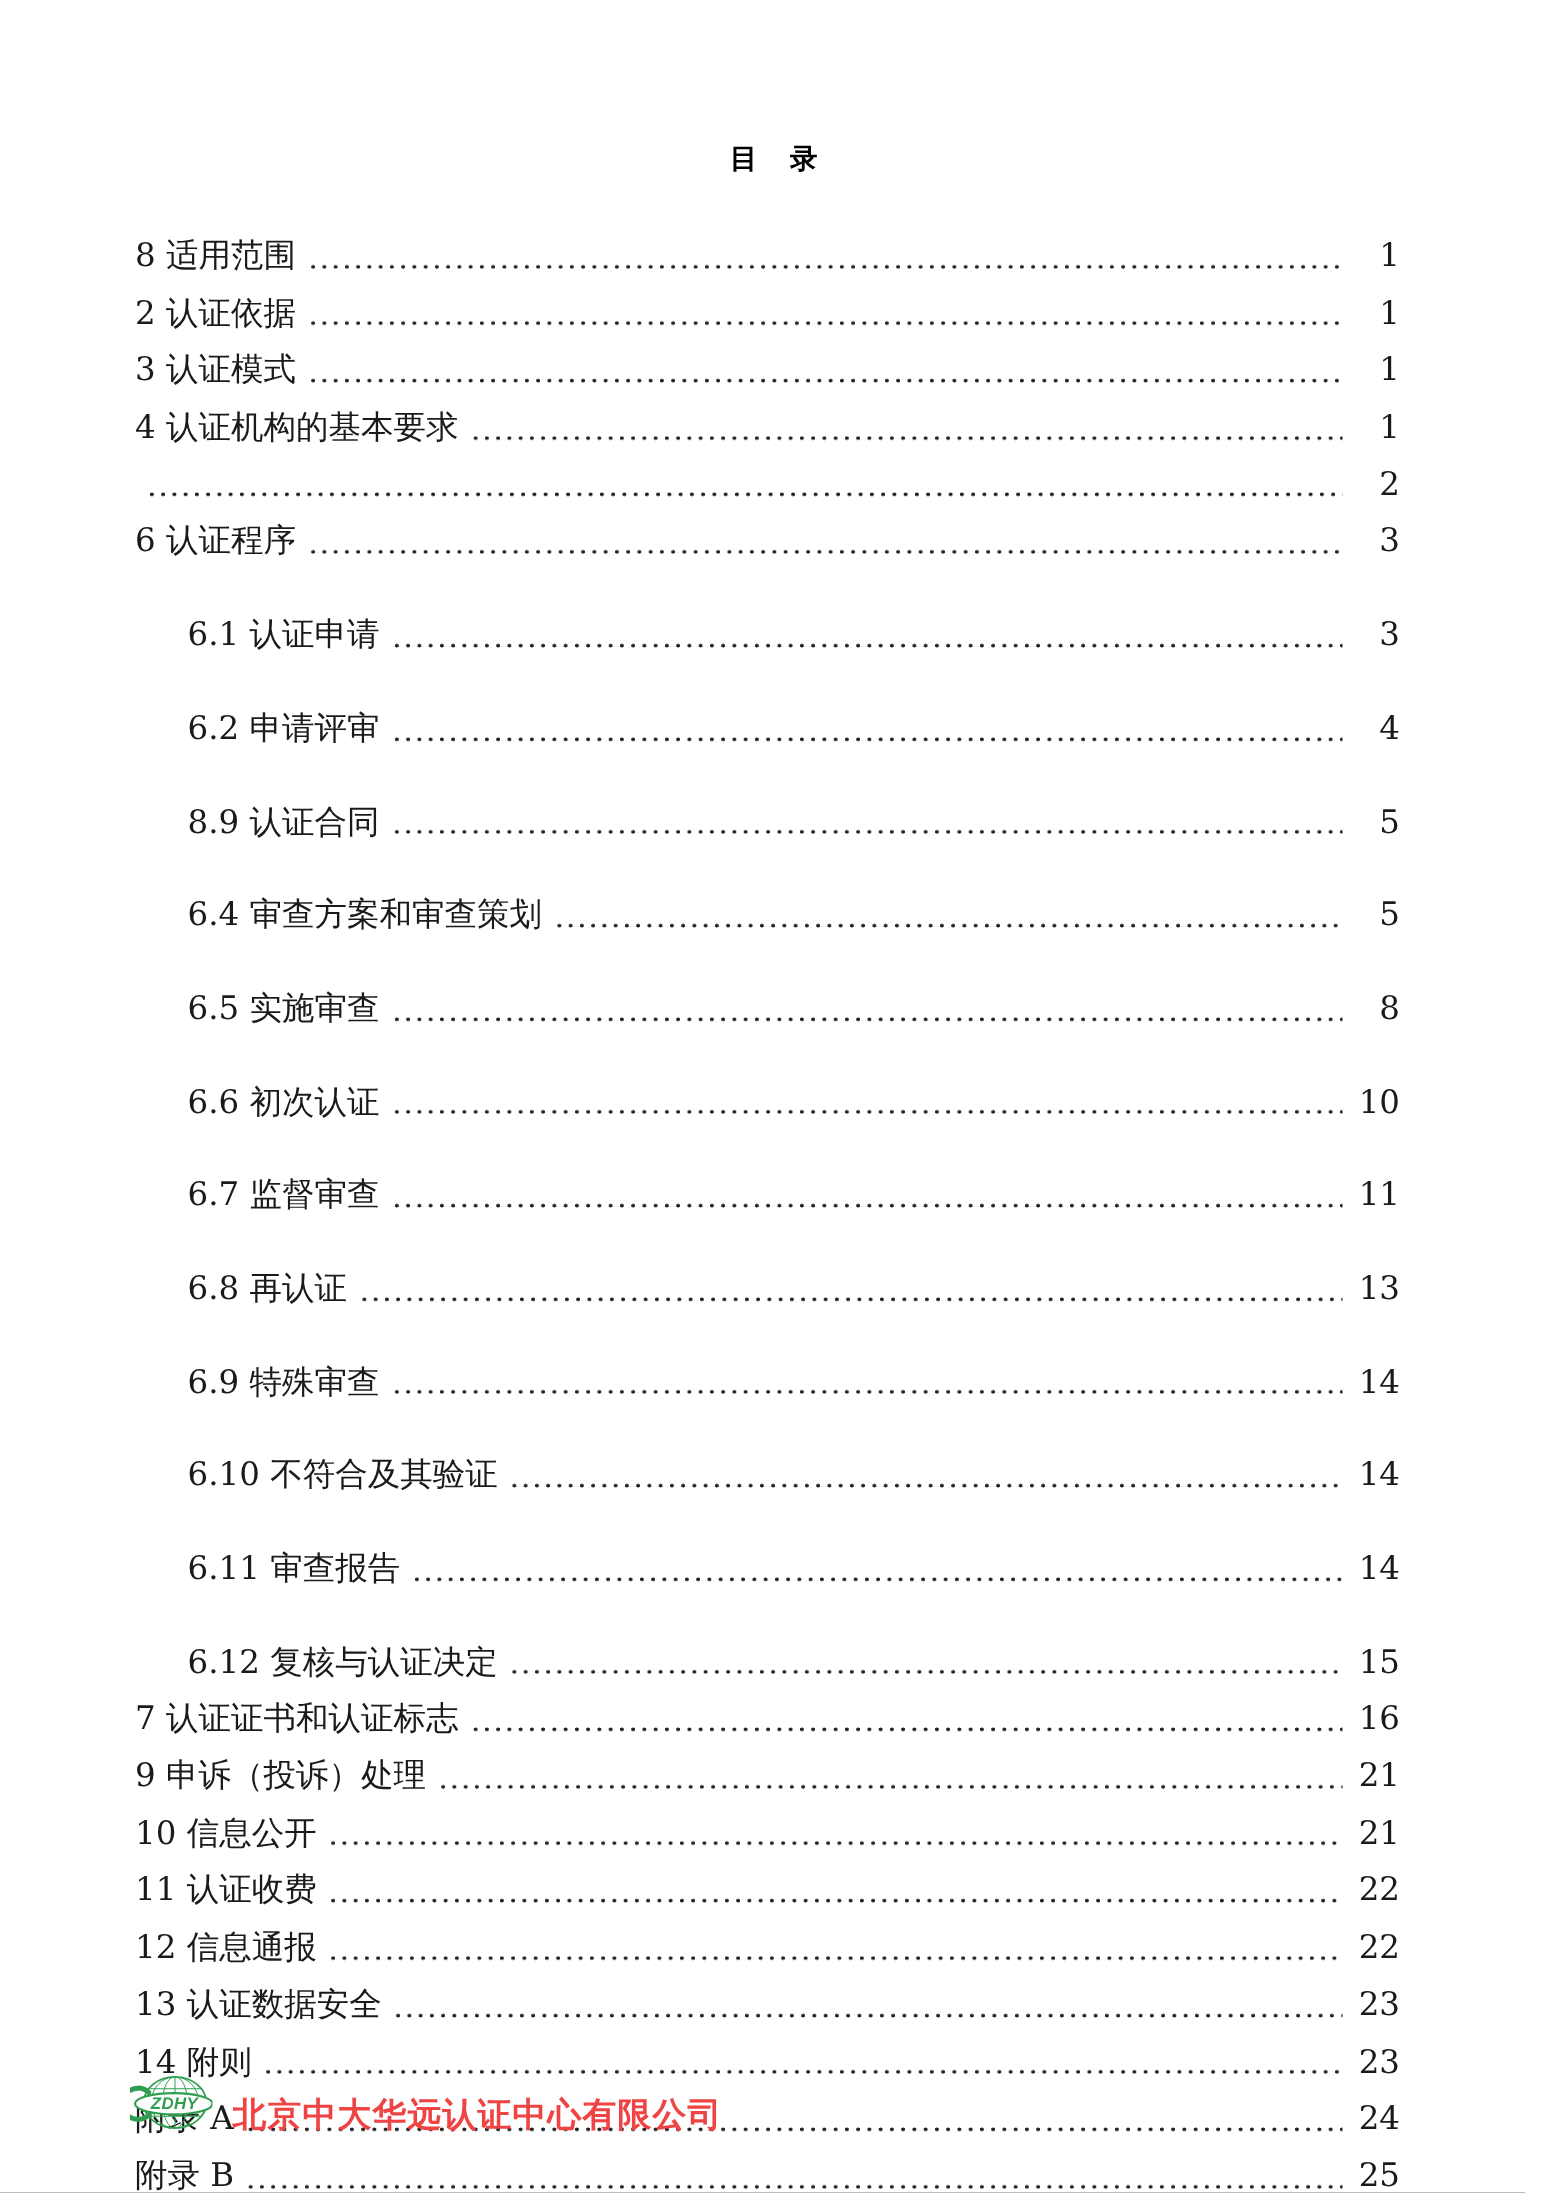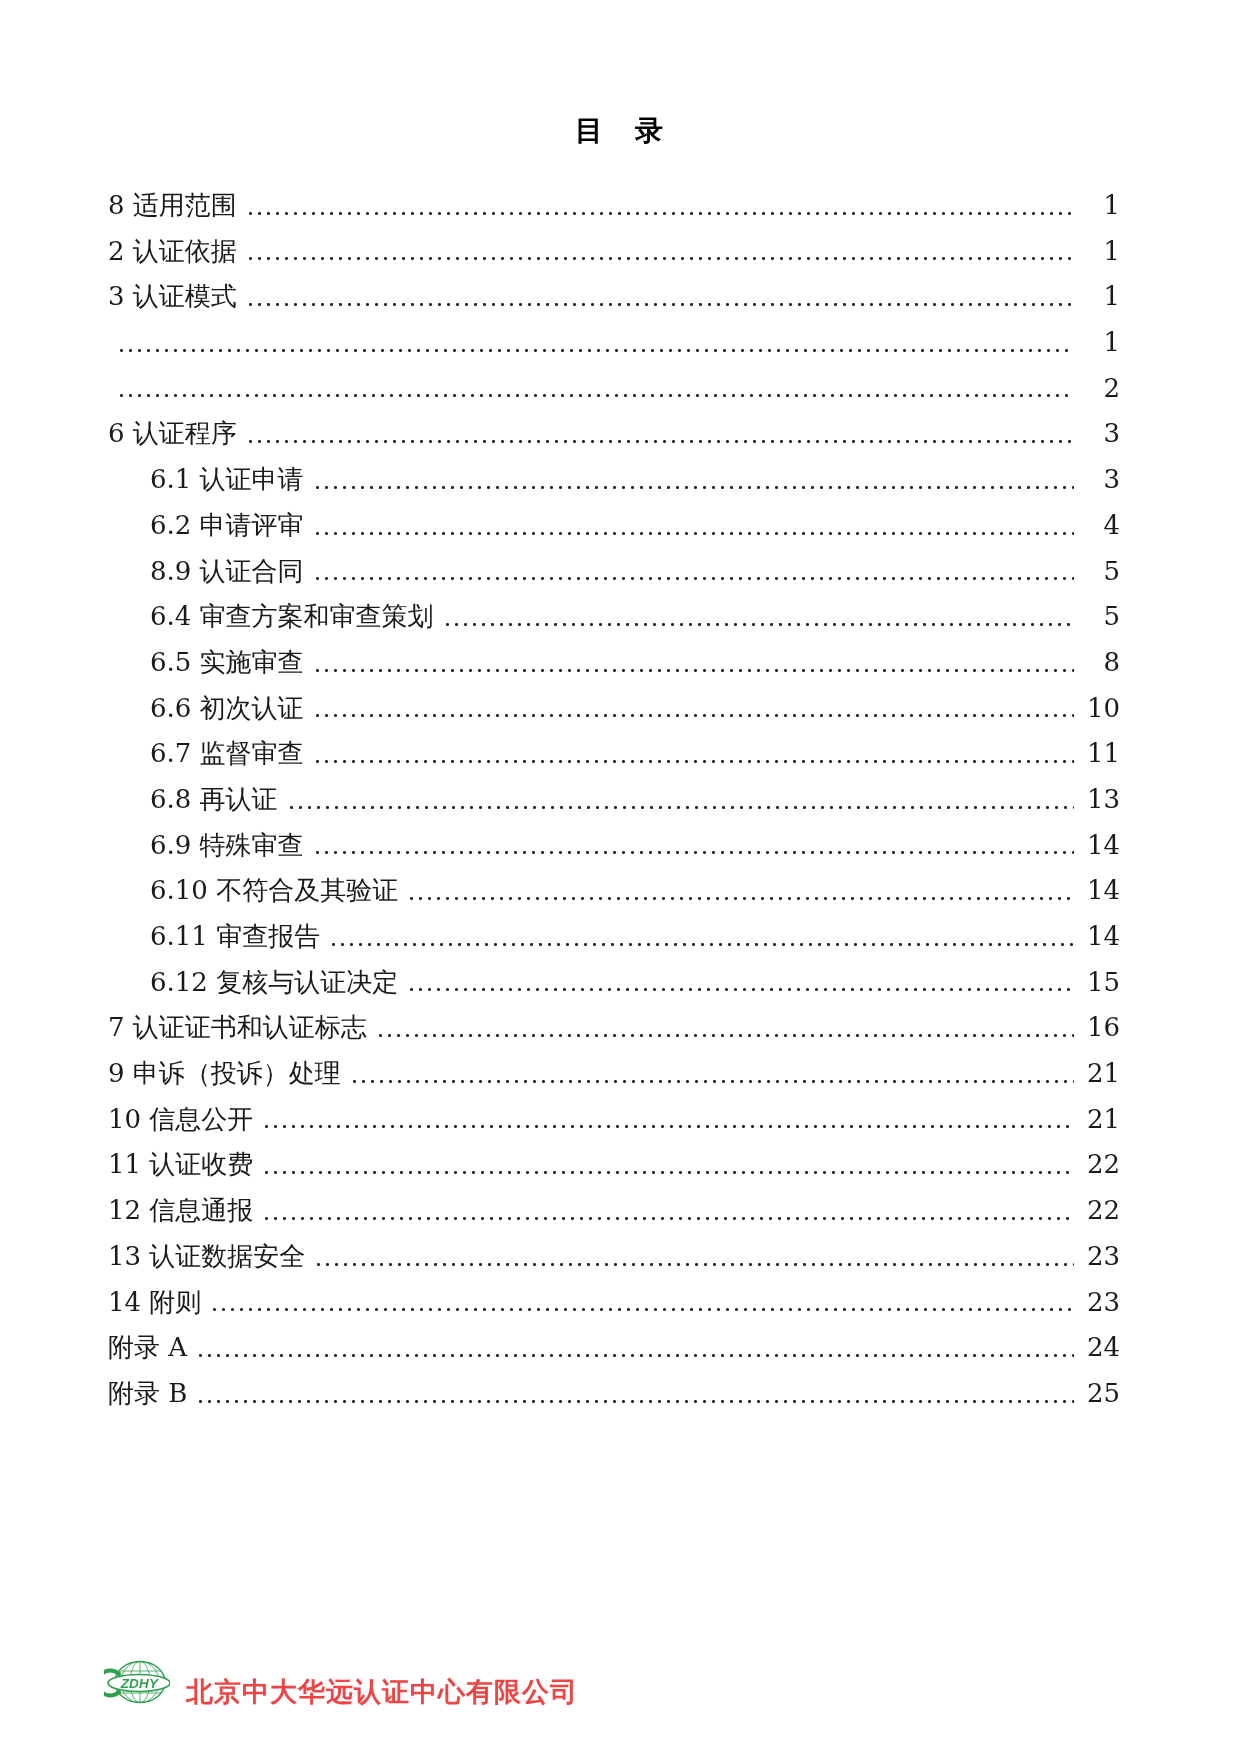--- a/index.html
+++ b/index.html
@@ -10,37 +10,37 @@
     background:#ffffff;
     font-family:"DejaVu Serif","Liberation Serif",serif;
     color:#1a1a1a;
     overflow:hidden;
   }
   .doc-title{
     position:absolute;
     top:112px;left:0;
     width:100%;
     text-align:center;
-    font-size:28px;
+    font-size:22px;
     font-weight:bold;
     letter-spacing:2px;
     color:#000;
   }
   .toc{
     position:absolute;
     left:108px;
     top:183px;
     width:1012px;
   }
   .toc-row{
     display:flex;
     height:45.7px;
     font-size:26px;
   }
-  .toc-row.sub{ padding-left:42px; }
+  .toc-row.sub{ padding-left:42px;margin-top:29px; }
   .toc-row .lbl{
     line-height:45.7px;
     white-space:pre;
     flex:0 0 auto;
   }
   .toc-row .leader{
     flex:1 1 auto;
     height:5px;
     align-self:flex-end;
     margin:0 10px 13px 9px;
@@ -93,20 +93,21 @@
         <span class="pg">1</span>
       </div>
 
       <div class="toc-row">
         <span class="lbl">3 认证模式</span>
         <span class="leader"></span>
         <span class="pg">1</span>
       </div>
 
       <div class="toc-row">
+        <span class="lbl">4 认证机构的基本要求</span>
         <span class="leader"></span>
         <span class="pg">1</span>
       </div>
 
       <div class="toc-row">
         <span class="leader"></span>
         <span class="pg">2</span>
       </div>
 
       <div class="toc-row">

